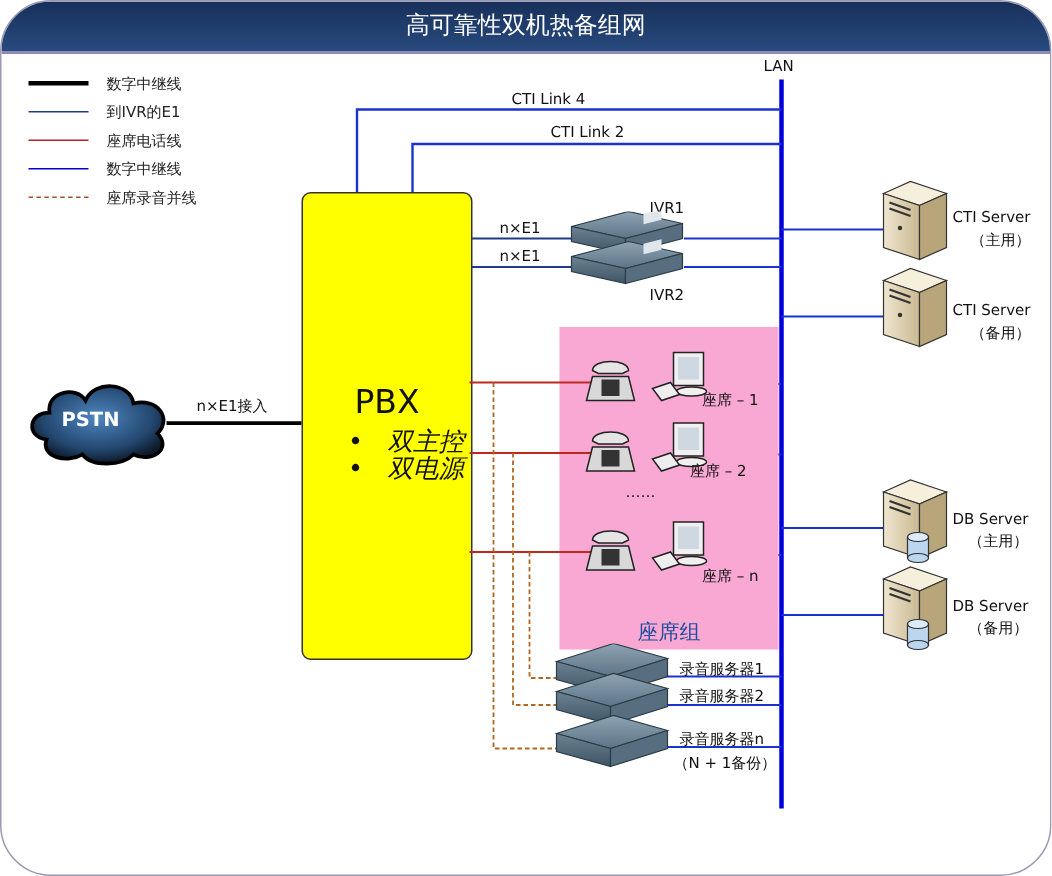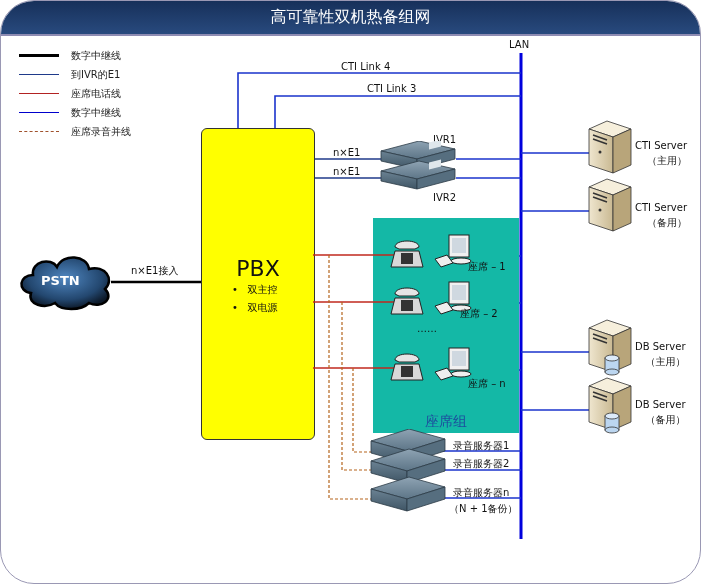--- a/index.html
+++ b/index.html
@@ -7,22 +7,22 @@
   .frame { position:absolute; left:0; top:0; width:699px; height:582px; border:1px solid #9a98b4; border-radius:34px; background:#fff; overflow:hidden; }
   .titlebar { position:absolute; left:0; top:0; width:699px; height:33px; background:linear-gradient(#17305a,#284a7e); border-bottom:2px solid #8e8cb3; }
   .titlebar .t { position:absolute; left:0; width:100%; top:6px; text-align:center; color:#ffffff; font-size:16px; }
   svg#diagram { position:absolute; left:0; top:0; }
   .lbl { position:absolute; font-size:10px; color:#111; white-space:nowrap; }
   .legend-item { position:absolute; left:18px; height:14px; }
   .legend-line { position:absolute; left:0; top:6px; width:40px; height:0; }
   .legend-text { position:absolute; left:52px; top:0; font-size:10px; color:#222; white-space:nowrap; }
   .pbx { position:absolute; left:200px; top:127px; width:112px; height:310px; background:#ffff00; border:1px solid #333; border-radius:6px; }
   .pbx .name { position:absolute; left:0; width:100%; top:127px; text-align:center; font-size:22px; color:#111; }
-  .pbx .bul { position:absolute; left:30px; font-size:10px; color:#111; white-space:nowrap; }
-  .seatgroup { position:absolute; left:372px; top:217px; width:146px; height:215px; background:#14b8a6; }
+  .pbx .bul { position:absolute; left:30px; font-size:17px; color:#111; white-space:nowrap;font-style:italic; }
+  .seatgroup { position:absolute; left:372px; top:217px; width:146px; height:215px; background:#f9a8d4; }
   .seatgroup .name { position:absolute; left:0; width:100%; bottom:2px; text-align:center; font-size:14px; color:#1d4d9e; }
   .server-label { position:absolute; font-size:10px; color:#111; text-align:right; white-space:nowrap; line-height:15px; }
 </style>
 </head>
 <body>
 
 <div class="frame">
   <div class="titlebar">
     <div class="t">高可靠性双机热备组网</div>
   </div>
@@ -92,21 +92,21 @@
     <span class="legend-text">数字中继线</span>
   </div>
   <div class="legend-item" style="top:124px">
     <div class="legend-line" style="border-top:1.5px dashed #a0522d"></div>
     <span class="legend-text">座席录音并线</span>
   </div>
 
   <div class="lbl" style="left:508px;top:38px">LAN</div>
 
   <div class="lbl" style="left:340px;top:60px">CTI Link 4</div>
-  <div class="lbl" style="left:366px;top:82px">CTI Link 3</div>
+  <div class="lbl" style="left:366px;top:82px">CTI Link 2</div>
 
   <svg style="position:absolute;left:16px;top:248px" width="100" height="64">
     <path d="M14,44 C0,42 2,26 16,26 C14,12 34,8 40,18 C46,4 70,6 72,20 C88,16 98,30 88,40 C98,50 84,60 72,54 C64,62 44,62 38,54 C28,60 10,56 14,44 Z" fill="url(#cloudG)" stroke="#000" stroke-width="2.5"></path>
   </svg>
   <div class="lbl" style="left:40px;top:272px;font-weight:bold;color:#fff;font-size:13px">PSTN</div>
   <div class="lbl" style="left:130px;top:263px">n×E1接入</div>
 
   <div class="pbx">
     <div class="name">PBX</div>
     <div class="bul" style="top:154px">•&nbsp;&nbsp;&nbsp;<span>双主控</span></div>

